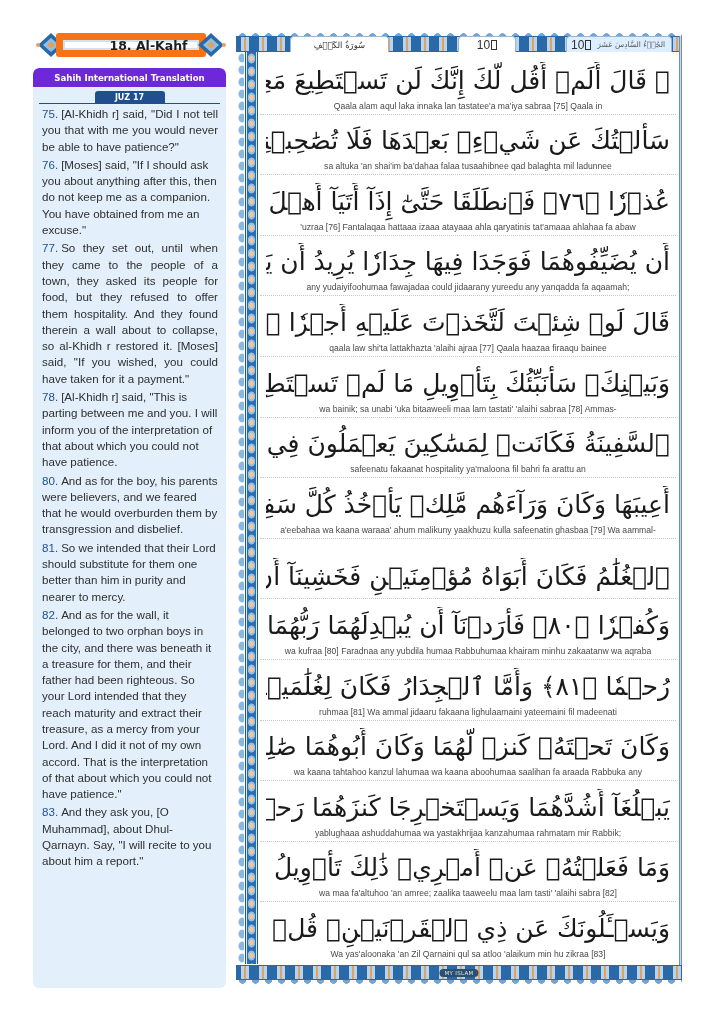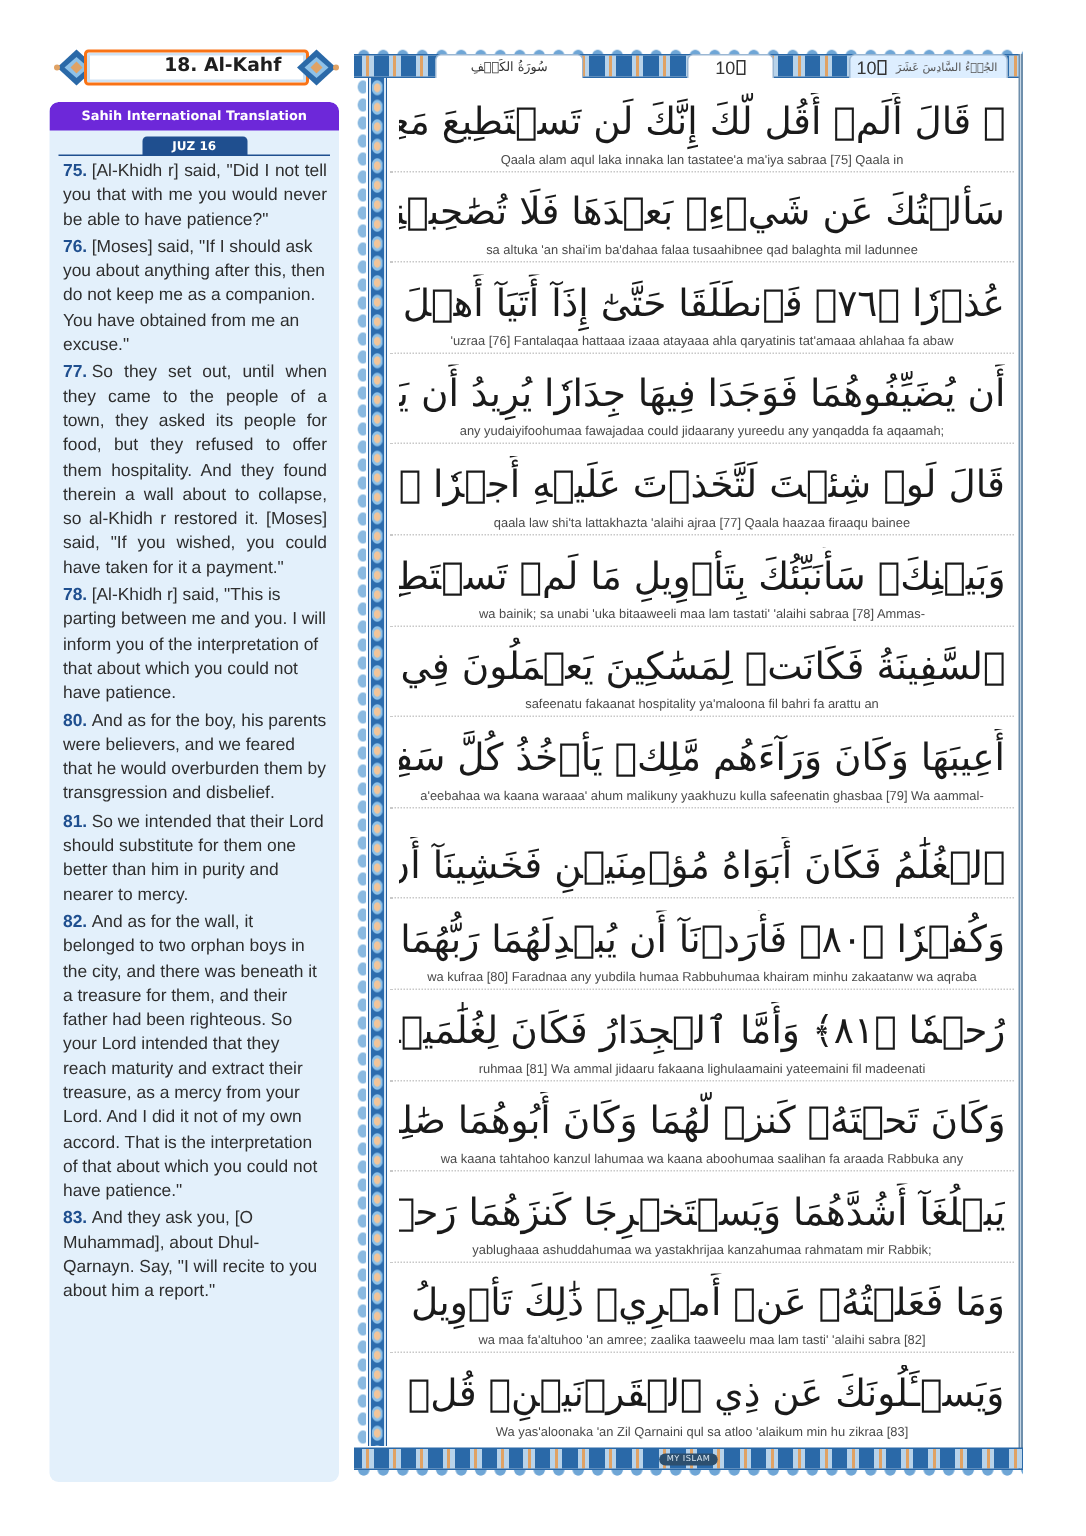--- a/index.html
+++ b/index.html
@@ -8,22 +8,22 @@
       font-family: "DejaVu Sans", sans-serif;
     }
     .page { position: relative; width: 724px; height: 1024px; }
 
     
     .surah-banner {
       position: absolute; left: 36px; top: 30px; width: 190px; height: 30px;
     }
     .banner-box {
       position: absolute; left: 20px; right: 20px; top: 3px; height: 24px;
-      background: #fff; border: 2px solid #f97316; border-radius: 3px;
-      display: flex; justify-content: center;
+      background: #fff; border: 7px solid #f97316; border-radius: 3px;
+      display: flex; align-items: center; justify-content: center;
       box-shadow: inset 0 0 0 2px #cfe2f3;
       padding-left: 35px;
     }
     .banner-title {
       font-family: "DejaVu Sans", sans-serif; font-weight: bold; font-size: 12.5px; color: #1e1e1e;
     }
     .banner-orn {
       position: absolute; top: 0; width: 30px; height: 30px;
     }
     .banner-orn.left { left: 0; }
@@ -47,21 +47,21 @@
       border-radius: 3px 3px 0 0;
       font-family: "DejaVu Sans", sans-serif; font-weight: bold; font-size: 8px;
       display: flex; align-items: center; justify-content: center;
     }
     .verses { padding: 2px 8px 0 9px; }
     .verse {
       font-family: "Liberation Sans", sans-serif; font-size: 11.6px; line-height: 16.3px;
       color: #2e2e2e; margin-bottom: 2px;
     }
     .verse.justify { text-align: justify; text-align-last: left; }
-    .vnum { color: #1f4f8f; font-weight: bold; margin-right: 3px; }
+    .vnum { color: #1f4f8f; font-weight: normal; margin-right: 3px; }
 
     
     .mushaf {
       position: absolute; left: 236px; top: 28px; width: 446px; height: 966px;
     }
     .top-orn-row {
       position: absolute; left: 0; right: 0; top: 0; height: 9px;
       background:
         radial-gradient(circle at 50% 100%, #6fa6d6 0 3.5px, transparent 4px) 0 0 / 13px 9px repeat-x;
     }
@@ -155,21 +155,21 @@
       <polygon points="7,15 15,8 23,15 15,22" fill="#8ec1e8"></polygon>
       <polygon points="11,15 15,11 19,15 15,19" fill="#e0a264"></polygon>
       <circle cx="28" cy="15" r="2" fill="#e0a264"></circle>
     </svg>
   </div>
 
   <div class="translation-panel">
     <div class="panel-header">Sahih International Translation</div>
     <div class="juz-wrap">
       <div class="juz-line"></div>
-      <div class="juz-badge">JUZ 16</div>
+      <div class="juz-badge">JUZ 17</div>
     </div>
     <div class="verses">
       <p class="verse justify"><span class="vnum">75.</span><span>[Al-Khidh r] said, "Did I not tell you that with me you would never be able to have patience?"</span></p>
       <p class="verse"><span class="vnum">76.</span><span>[Moses] said, "If I should ask you about anything after this, then do not keep me as a companion. You have obtained from me an excuse."</span></p>
       <p class="verse justify"><span class="vnum">77.</span><span>So they set out, until when they came to the people of a town, they asked its people for food, but they refused to offer them hospitality. And they found therein a wall about to collapse, so al-Khidh r restored it. [Moses] said, "If you wished, you could have taken for it a payment."</span></p>
       <p class="verse"><span class="vnum">78.</span><span>[Al-Khidh r] said, "This is parting between me and you. I will inform you of the interpretation of that about which you could not have patience.</span></p>
       <p class="verse"><span class="vnum">80.</span><span>And as for the boy, his parents were believers, and we feared that he would overburden them by transgression and disbelief.</span></p>
       <p class="verse"><span class="vnum">81.</span><span>So we intended that their Lord should substitute for them one better than him in purity and nearer to mercy.</span></p>
       <p class="verse"><span class="vnum">82.</span><span>And as for the wall, it belonged to two orphan boys in the city, and there was beneath it a treasure for them, and their father had been righteous. So your Lord intended that they reach maturity and extract their treasure, as a mercy from your Lord. And I did it not of my own accord. That is the interpretation of that about which you could not have patience."</span></p>
       <p class="verse"><span class="vnum">83.</span><span>And they ask you, [O Muhammad], about Dhul-Qarnayn. Say, "I will recite to you about him a report."</span></p>

